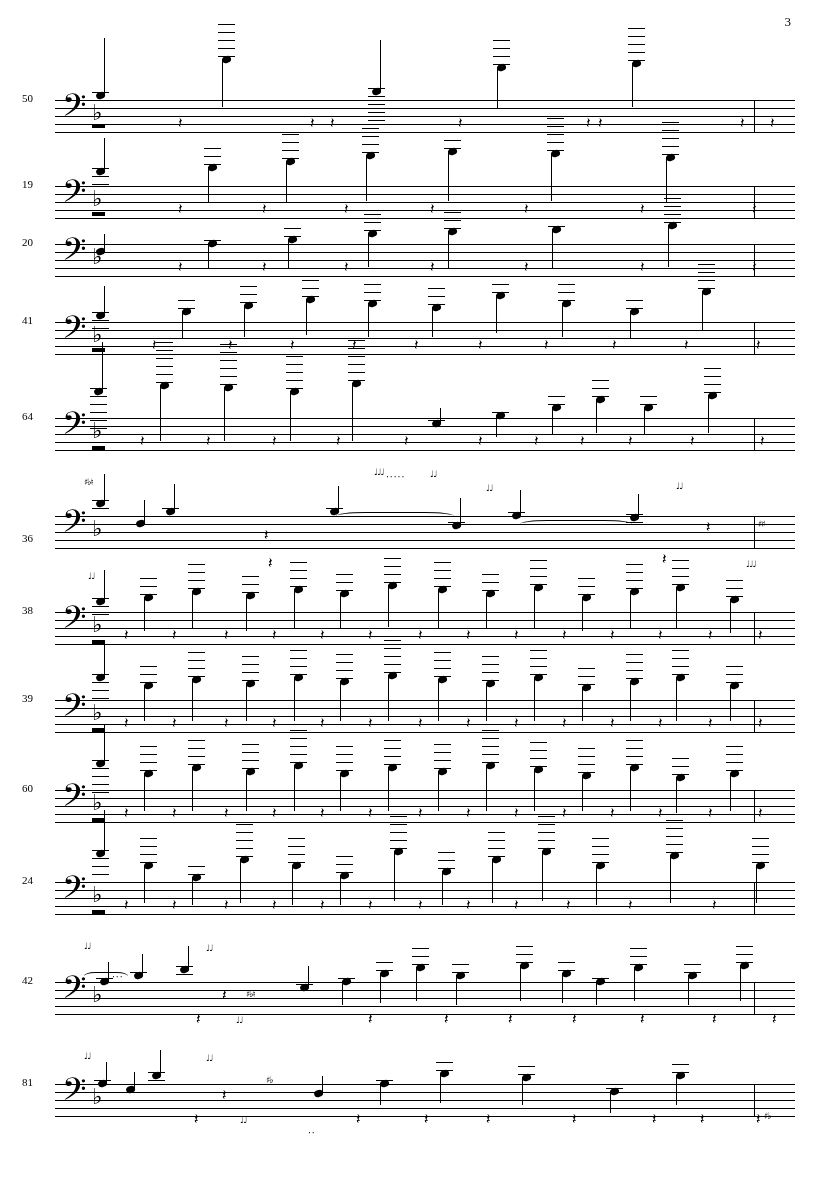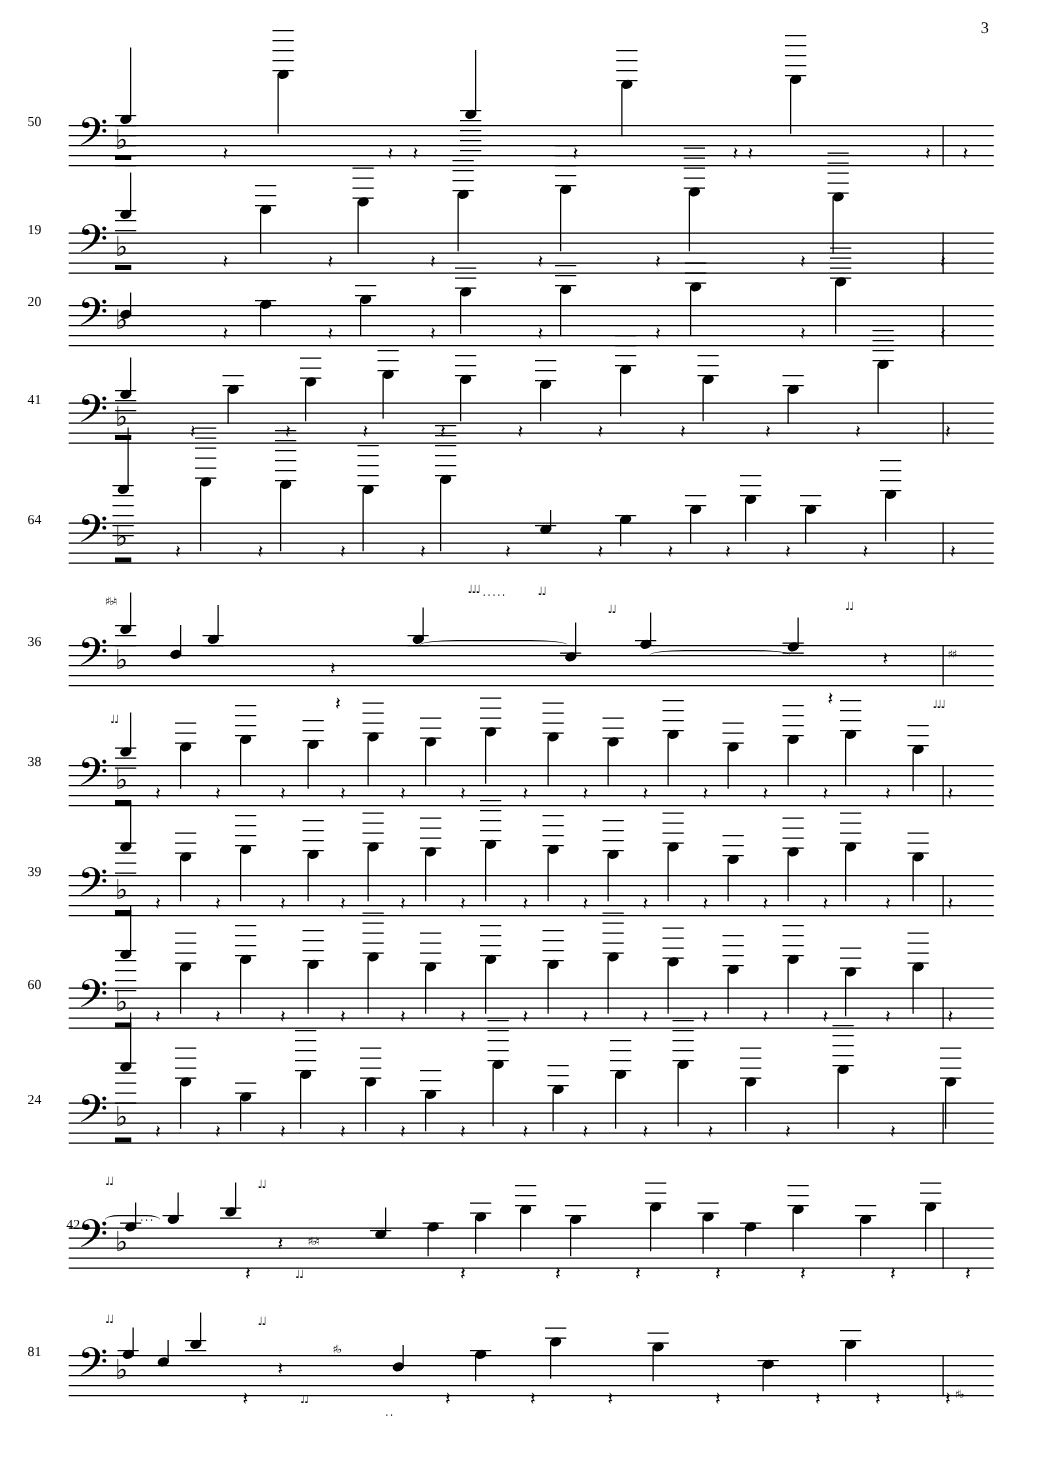--- a/index.html
+++ b/index.html
@@ -561,21 +561,21 @@
         <div class="rest" style="left: 404px; top: 434px;">𝄽</div>
         <div class="rest" style="left: 478px; top: 434px;">𝄽</div>
         <div class="rest" style="left: 534px; top: 434px;">𝄽</div>
         <div class="rest" style="left: 580px; top: 434px;">𝄽</div>
         <div class="rest" style="left: 628px; top: 434px;">𝄽</div>
         <div class="rest" style="left: 690px; top: 434px;">𝄽</div>
         <div class="rest" style="left: 760px; top: 434px;">𝄽</div>
         <div class="mrest" style="left: 92px; top: 446px;"></div>
       </div>
       <div class="system" style="top: 0px;">
-        <div class="measure-number" style="top: 508px;">36</div>
+        <div class="measure-number" style="top: 532px;">36</div>
         <div class="staff" style="top: 516px;">
           <div class="ln"></div>
           <div class="ln"></div>
           <div class="ln"></div>
           <div class="ln"></div>
           <div class="ln"></div>
           <div class="barline-end"></div>
         </div>
         <div class="clef" style="top: 506px;">𝄢</div>
         <div class="keysig" style="top: 518px;">♭</div>
@@ -1172,21 +1172,21 @@
         <div class="rest" style="left: 368px; top: 898px;">𝄽</div>
         <div class="rest" style="left: 418px; top: 898px;">𝄽</div>
         <div class="rest" style="left: 466px; top: 898px;">𝄽</div>
         <div class="rest" style="left: 514px; top: 898px;">𝄽</div>
         <div class="rest" style="left: 566px; top: 898px;">𝄽</div>
         <div class="rest" style="left: 628px; top: 898px;">𝄽</div>
         <div class="rest" style="left: 712px; top: 898px;">𝄽</div>
         <div class="mrest" style="left: 92px; top: 910px;"></div>
       </div>
       <div class="system" style="top: 0px;">
-        <div class="measure-number" style="top: 974px; margin-left: 31px;">42</div>
+        <div class="measure-number" style="top: 974px;">42</div>
         <div class="staff" style="top: 982px;">
           <div class="ln"></div>
           <div class="ln"></div>
           <div class="ln"></div>
           <div class="ln"></div>
           <div class="ln"></div>
           <div class="barline-end"></div>
         </div>
         <div class="clef" style="top: 972px;">𝄢</div>
         <div class="keysig" style="top: 984px;">♭</div>

